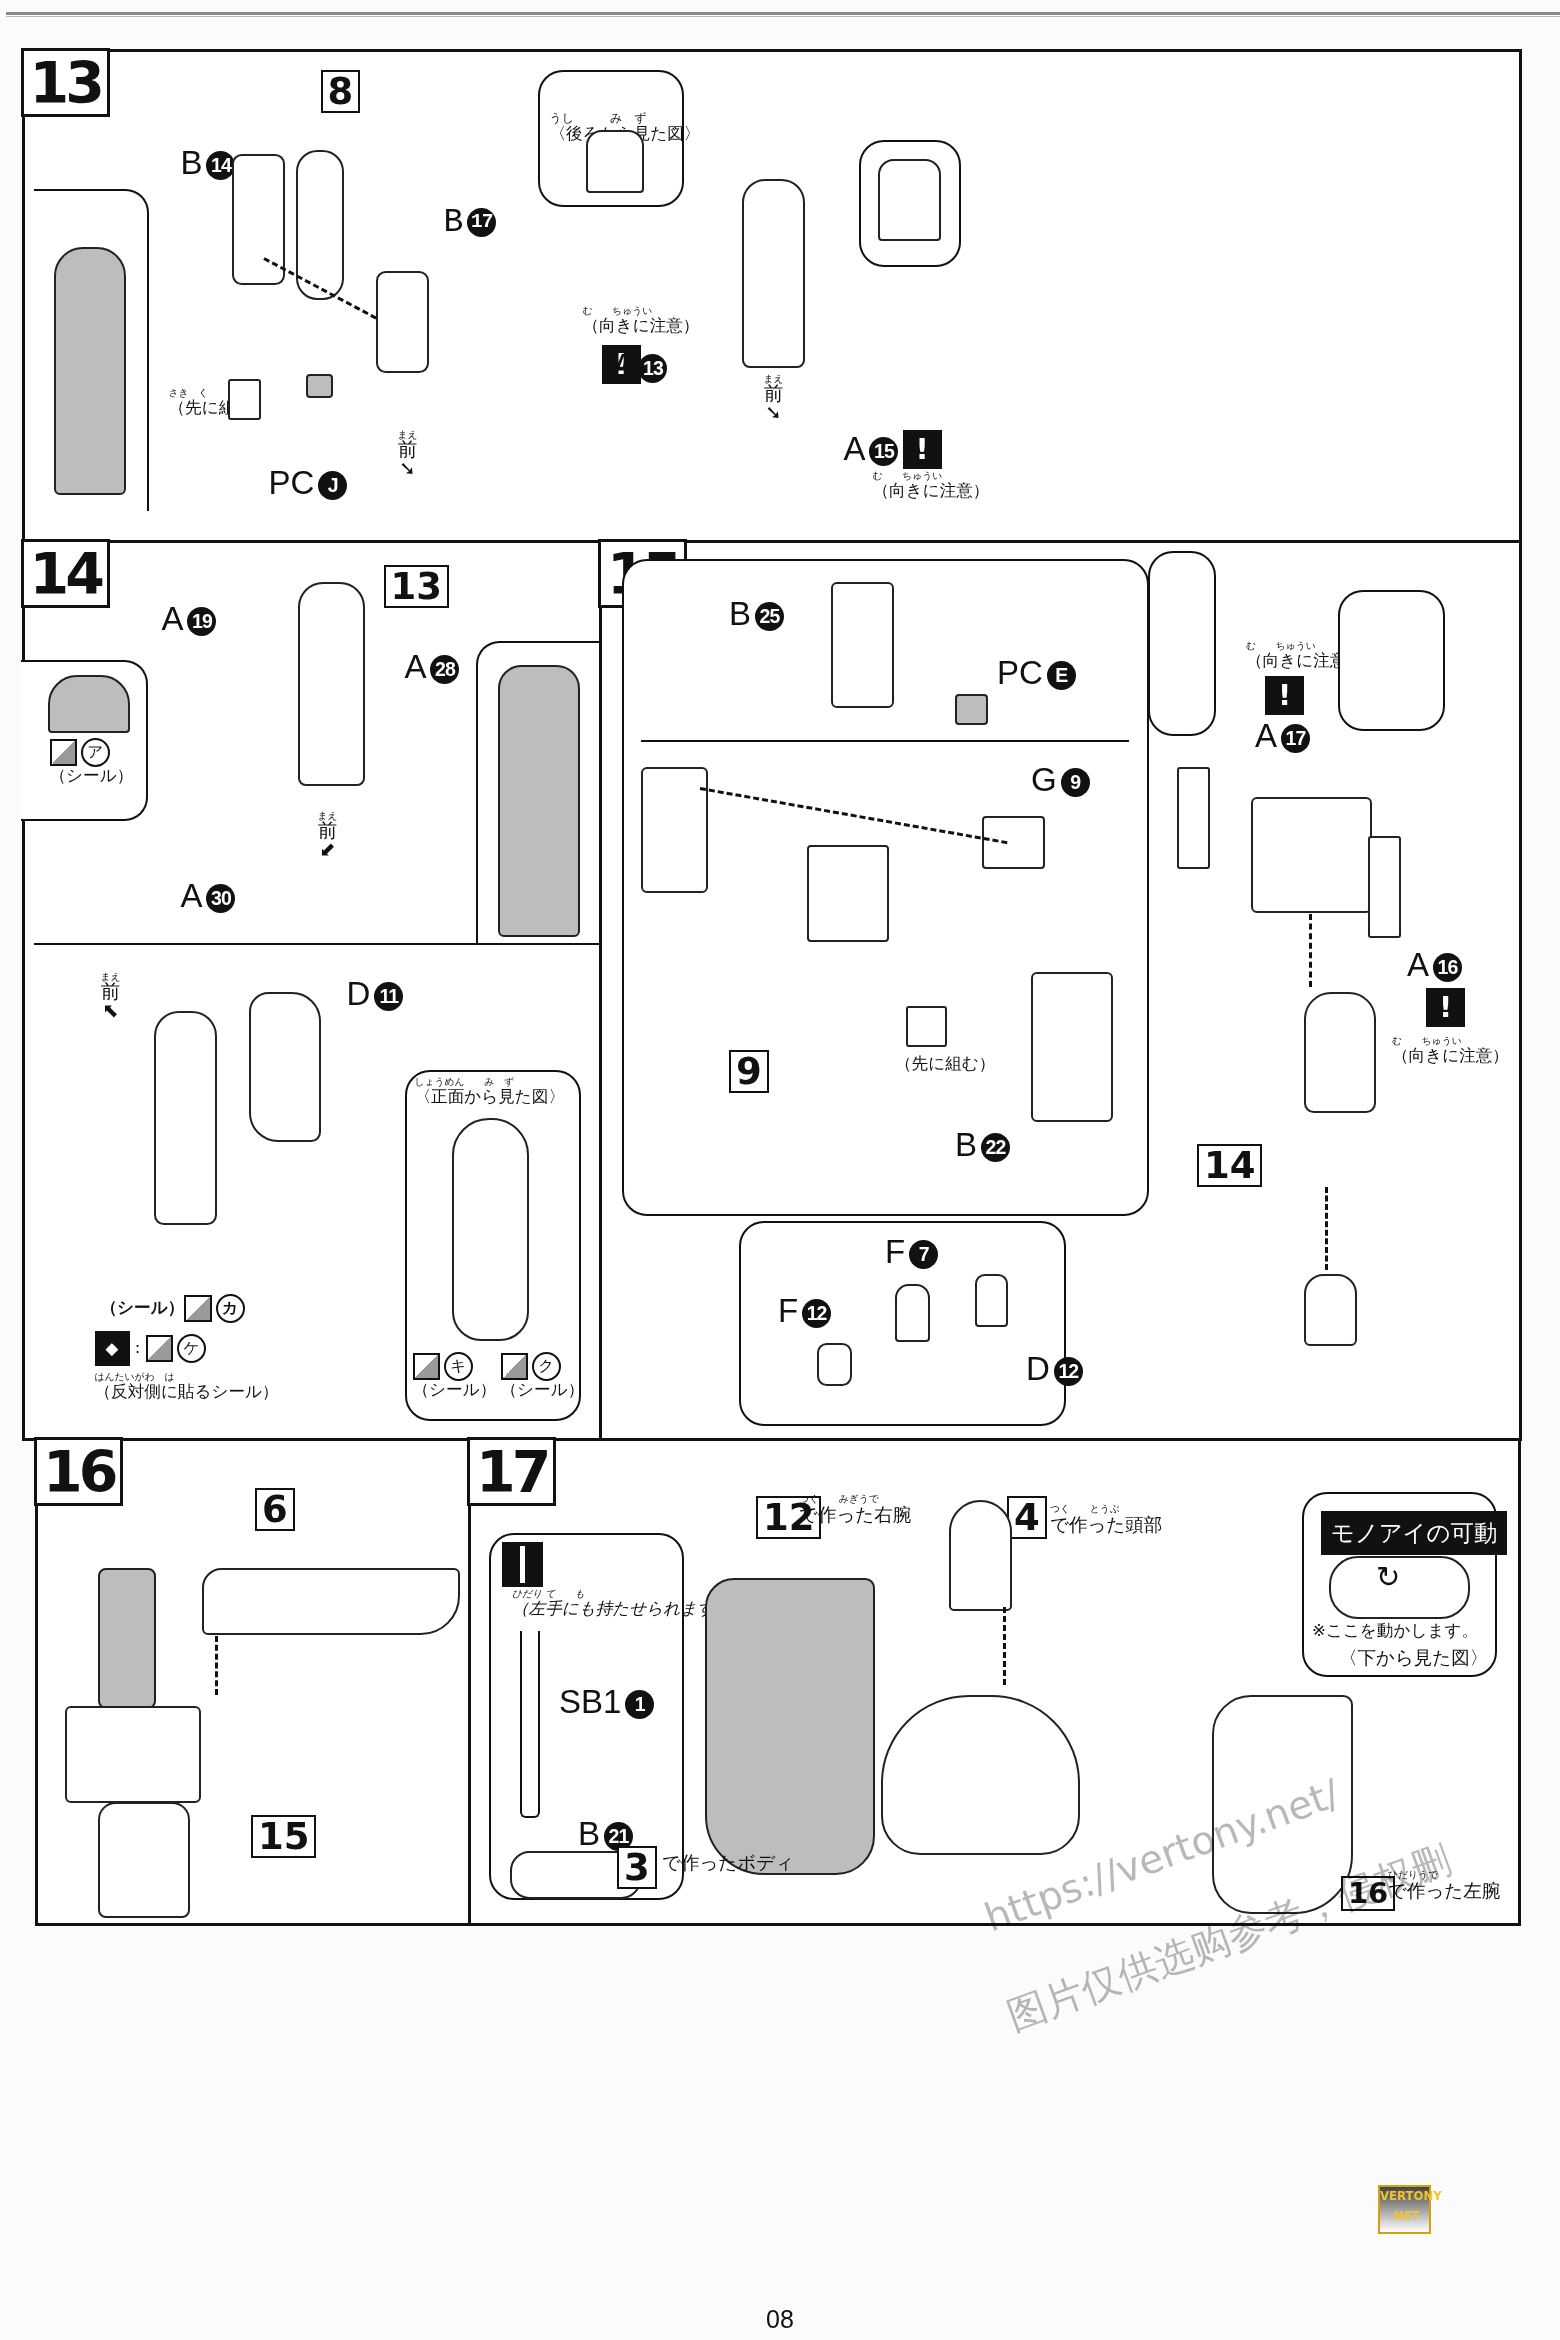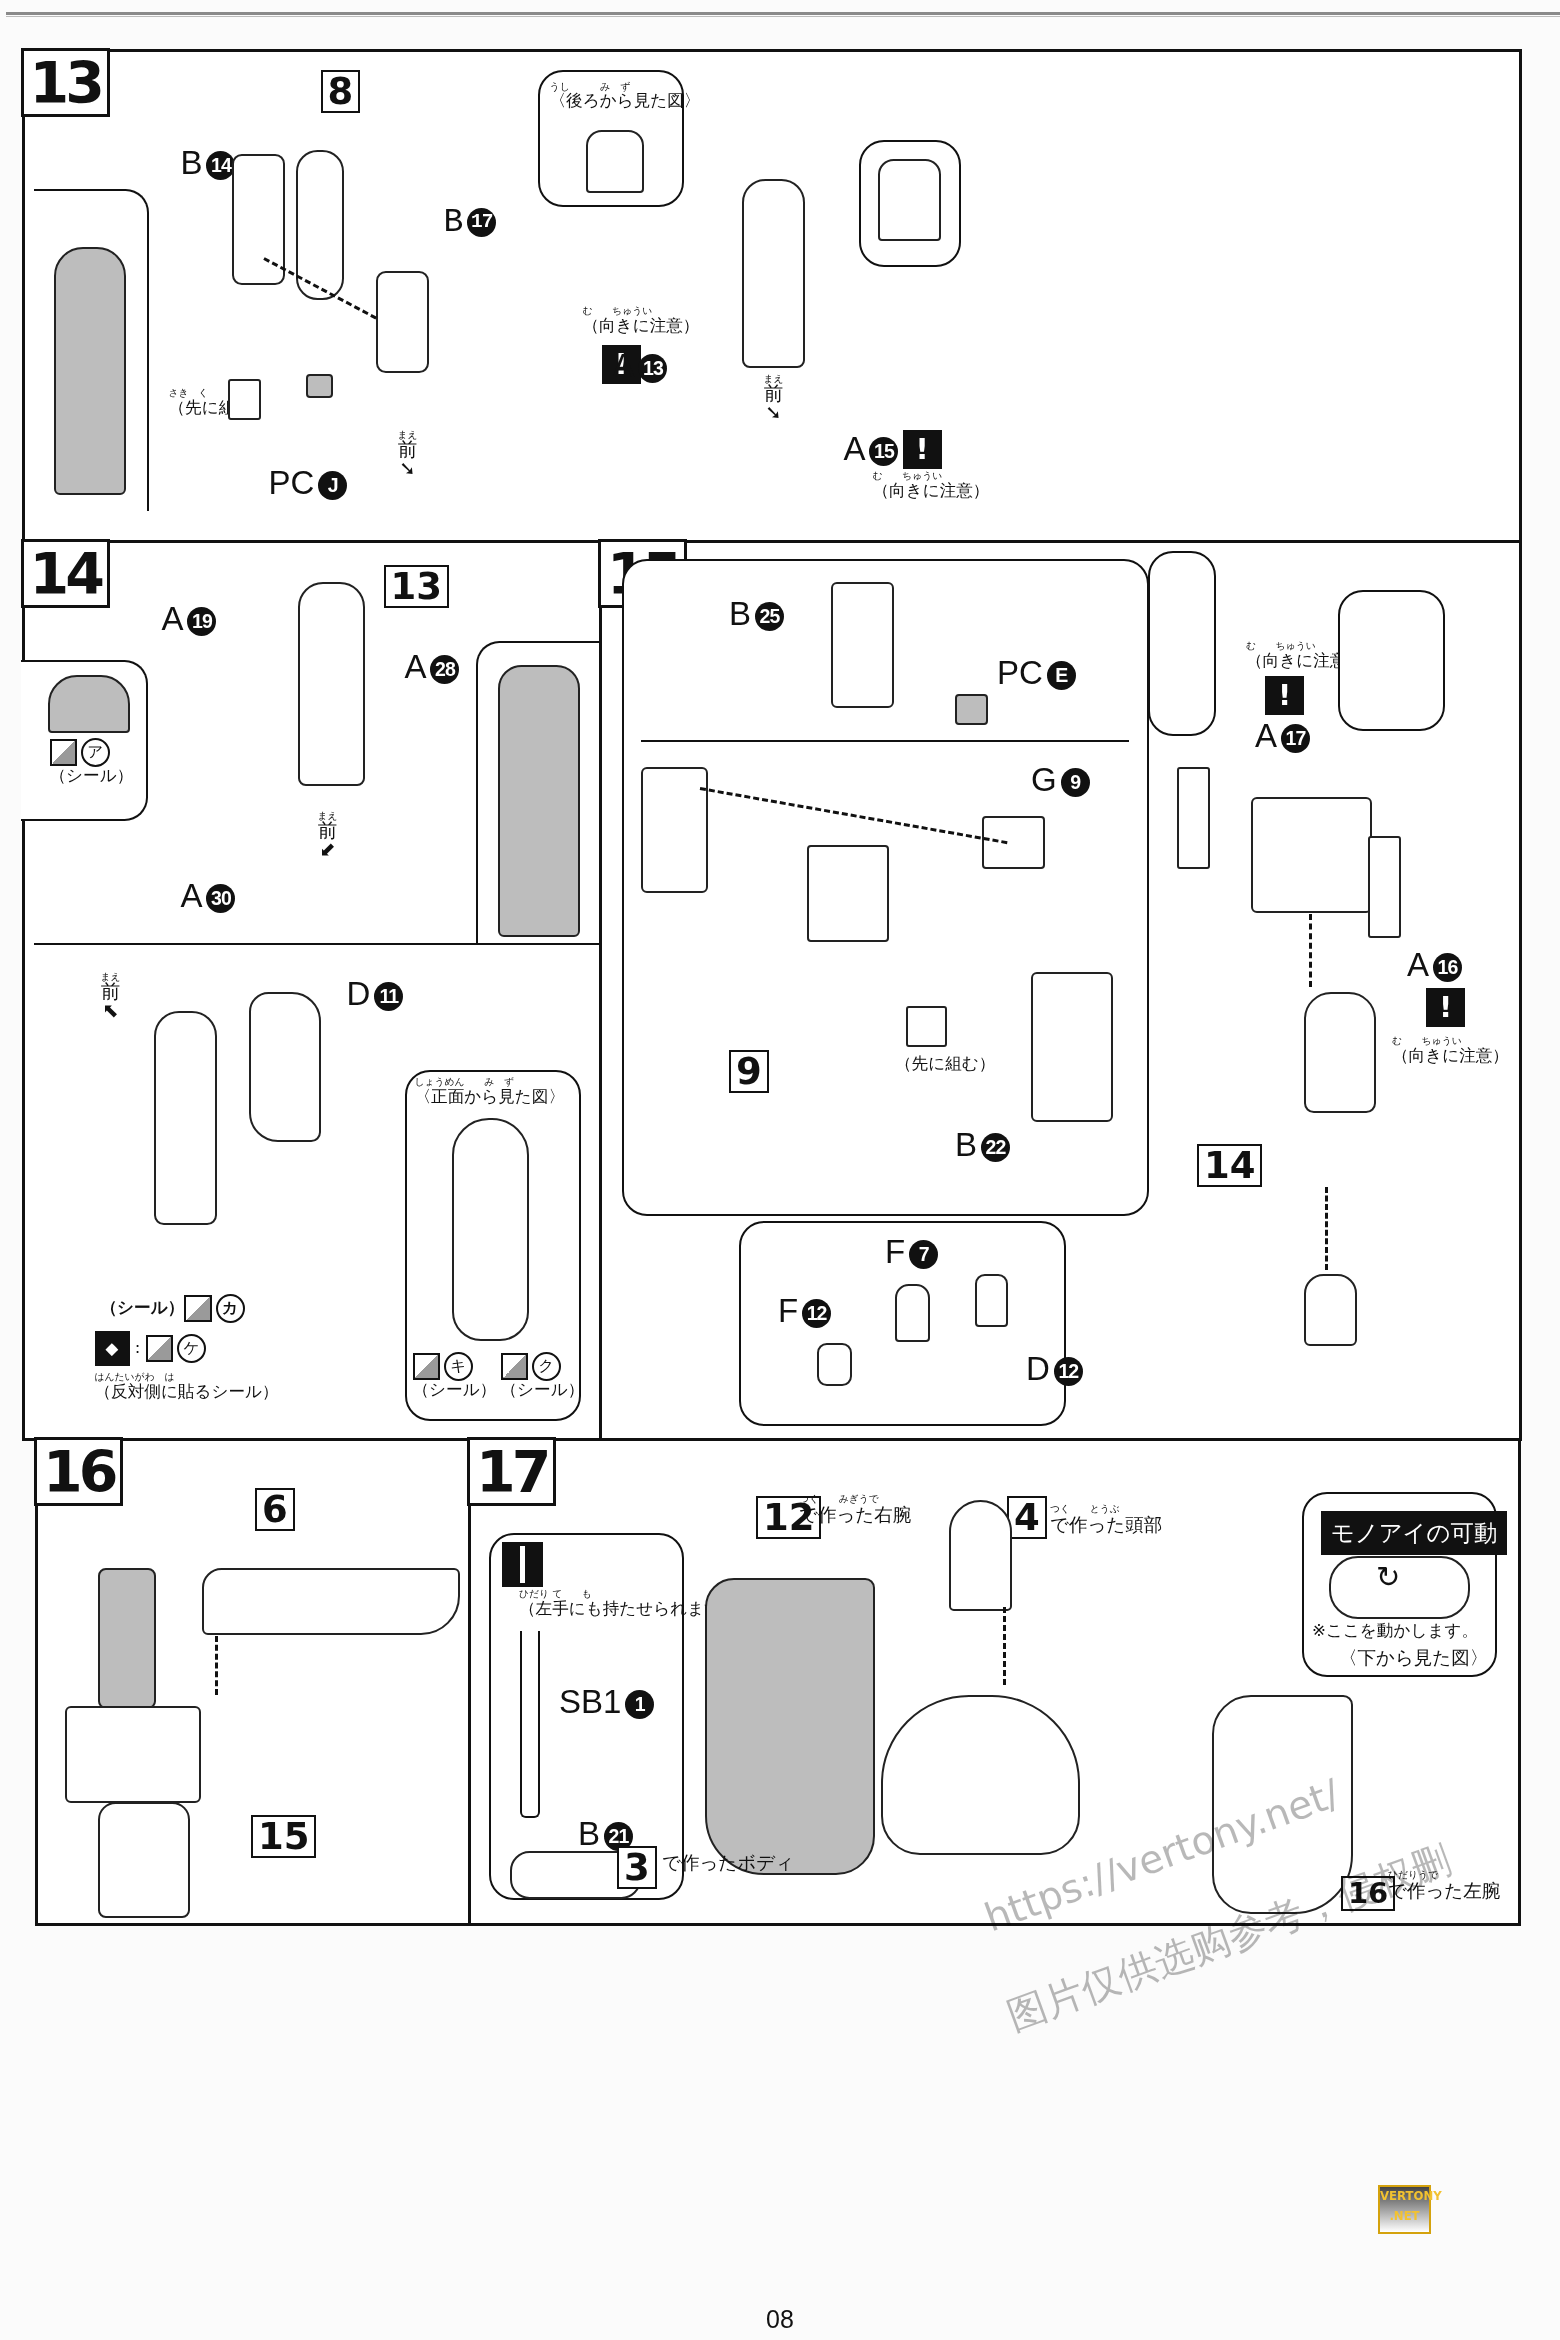--- a/index.html
+++ b/index.html
@@ -61,21 +61,21 @@
   <div class="part" style="left:203px;top:327px;width:29px;height:37px;border-radius:2.9px;"></div>
   <div class="part grey" style="left:281px;top:322px;width:23.4px;height:19.5px;border-radius:3.9px;"></div>
   <div class="lbl" style="left:244px;top:414px;"><span>PC</span><span class="num">J</span></div>
   <div class="front" style="left:373px;top:378px;">
       <div style="font-size:9.8px;">まえ</div>
       <div>前</div>
       <div>➘</div>
     </div>
 
   <div class="bubble" style="left:513px;top:17.6px;width:146px;height:137px;"></div>
-  <div class="jp" style="left:525px;top:29px;"><div style="font-size:10px;">うし　　　み　ず</div><span>〈後ろから見た図〉</span></div>
+  <div class="jp" style="left:525px;top:29px;"><div style="font-size:12px;margin-top:31px;">うし　　　み　ず</div><span>〈後ろから見た図〉</span></div>
   <div class="part" style="left:561px;top:78px;width:54px;height:59px;border-radius:15.6px 15.6px 3.9px 3.9px;"></div>
 
   <div class="jp" style="left:558px;top:254px;"><div style="font-size:9.8px;">む　　ちゅうい</div><span>（向きに注意）</span></div>
   <div class="warn" style="left:577px;top:293px;">!</div>
   <div class="lbl" style="left:588px;top:297px;"><span>A</span><span class="num">13</span></div>
   <div class="part" style="left:717px;top:127px;width:59px;height:185px;border-radius:23.4px 23.4px 7.8px 7.8px;"></div>
 
   <div class="bubble" style="left:834px;top:88px;width:102px;height:127px;"></div>
   <div class="part" style="left:853px;top:107px;width:59px;height:78px;border-radius:15.6px 15.6px 3.9px 3.9px;"></div>
   <div class="lbl" style="left:819px;top:380px;"><span>A</span><span class="num">15</span></div>
@@ -180,21 +180,21 @@
   <div class="part" style="left:60px;top:361px;width:88px;height:112px;border-radius:17.6px 17.6px 7.8px 7.8px;"></div>
   <div class="ref" style="left:213px;top:374px;">15</div>
 </div>
 
 <div class="panel" style="left:468px;top:1438px;width:1053px;height:488px;">
   <div class="stepnum">17</div>
   <div class="bubble" style="left:17.6px;top:92px;width:195px;height:367px;"></div>
   <div style="position:absolute;left:31px;top:101px;width:41px;height:45px;background:#111;">
       <div style="position:absolute;left:17.6px;top:3.9px;width:5.9px;height:37px;background:#fff;"></div>
     </div>
-  <div class="jp" style="left:48px;top:148px;"><div style="font-size:9.8px;">ひだり て　　も</div><span>（左手にも持たせられます）</span></div>
+  <div class="jp" style="left:41px;top:148px;font-style:italic;"><div style="font-size:9.8px;">ひだり て　　も</div><span>（左手にも持たせられます）</span></div>
   <div style="position:absolute;left:49px;top:190px;width:15.6px;height:185px;border:2px solid #111;border-radius:0 0 5.9px 5.9px;border-top:none;"></div>
   <div class="lbl" style="left:88px;top:244px;"><span>SB1</span><span class="num">1</span></div>
   <div class="lbl" style="left:107px;top:376px;"><span>B</span><span class="num">21</span></div>
   <div class="part" style="left:39px;top:410px;width:127px;height:44px;border-radius:19.5px;"></div>
 
   <div class="ref" style="left:285px;top:55px;">12</div>
   <div class="jp" style="left:328px;top:53px;font-size:18.5px;"><div style="font-size:9.8px;">つく　　みぎうで</div><span>で作った右腕</span></div>
   <div class="part grey" style="left:234px;top:137px;width:166px;height:293px;border-radius:29px 9.8px 39px 59px;"></div>
 
   <div class="ref" style="left:536px;top:55px;">4</div>

